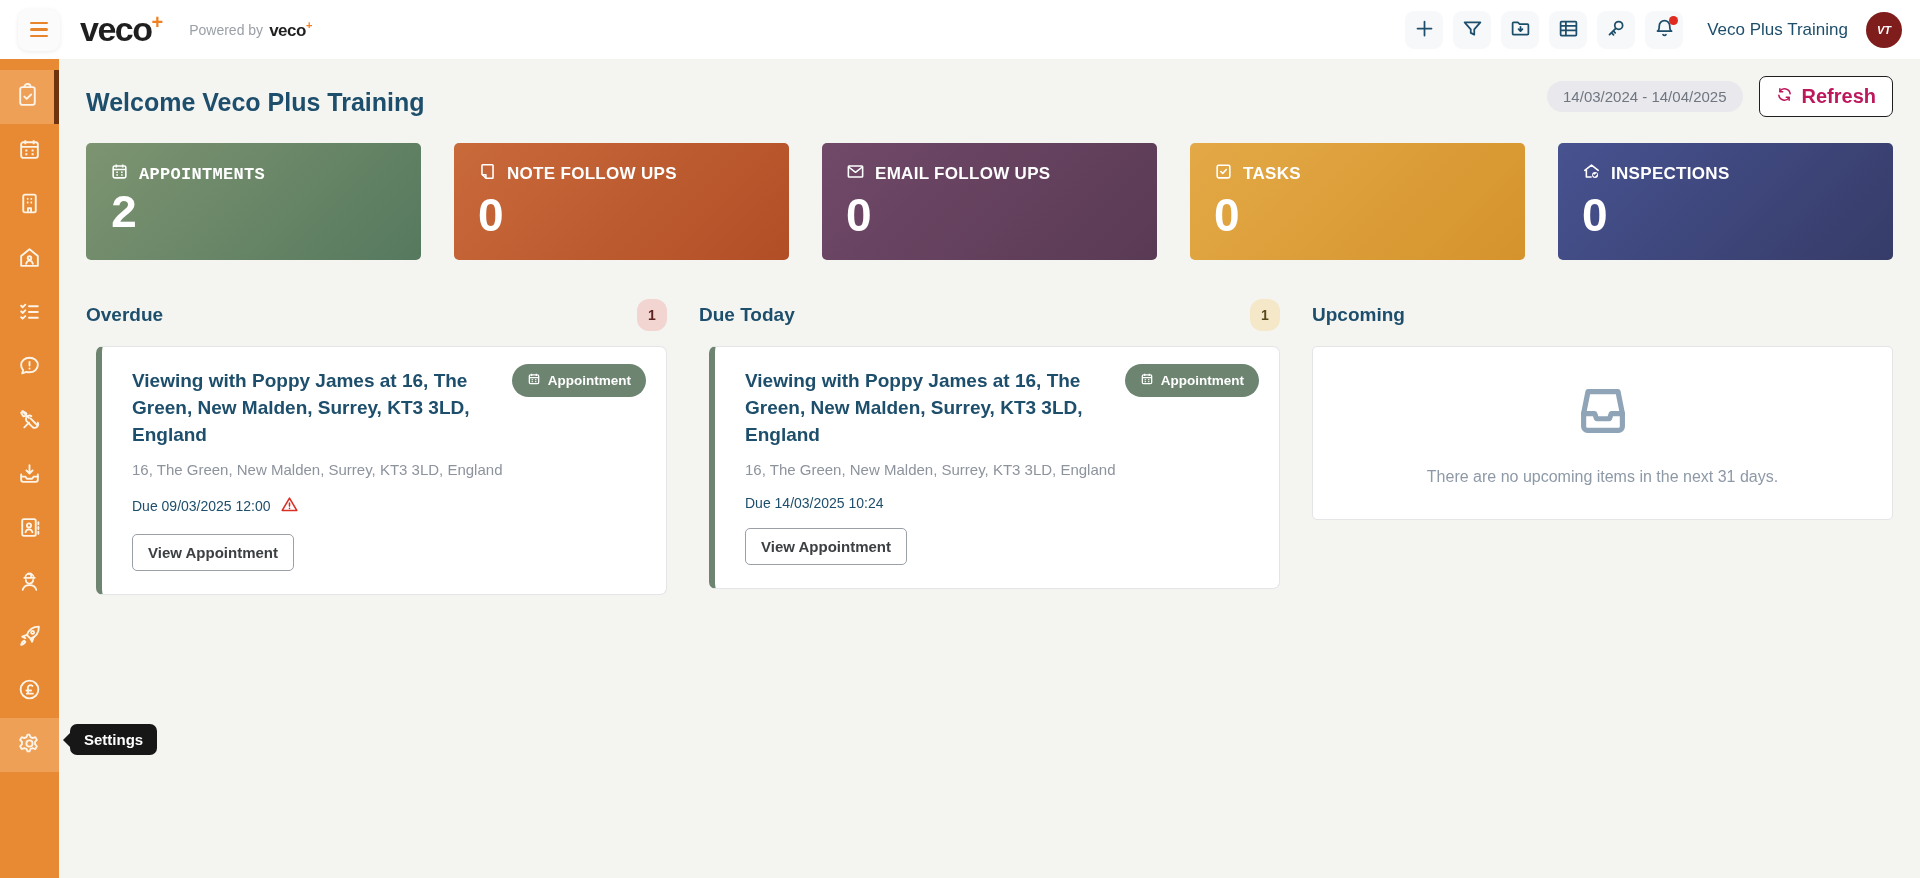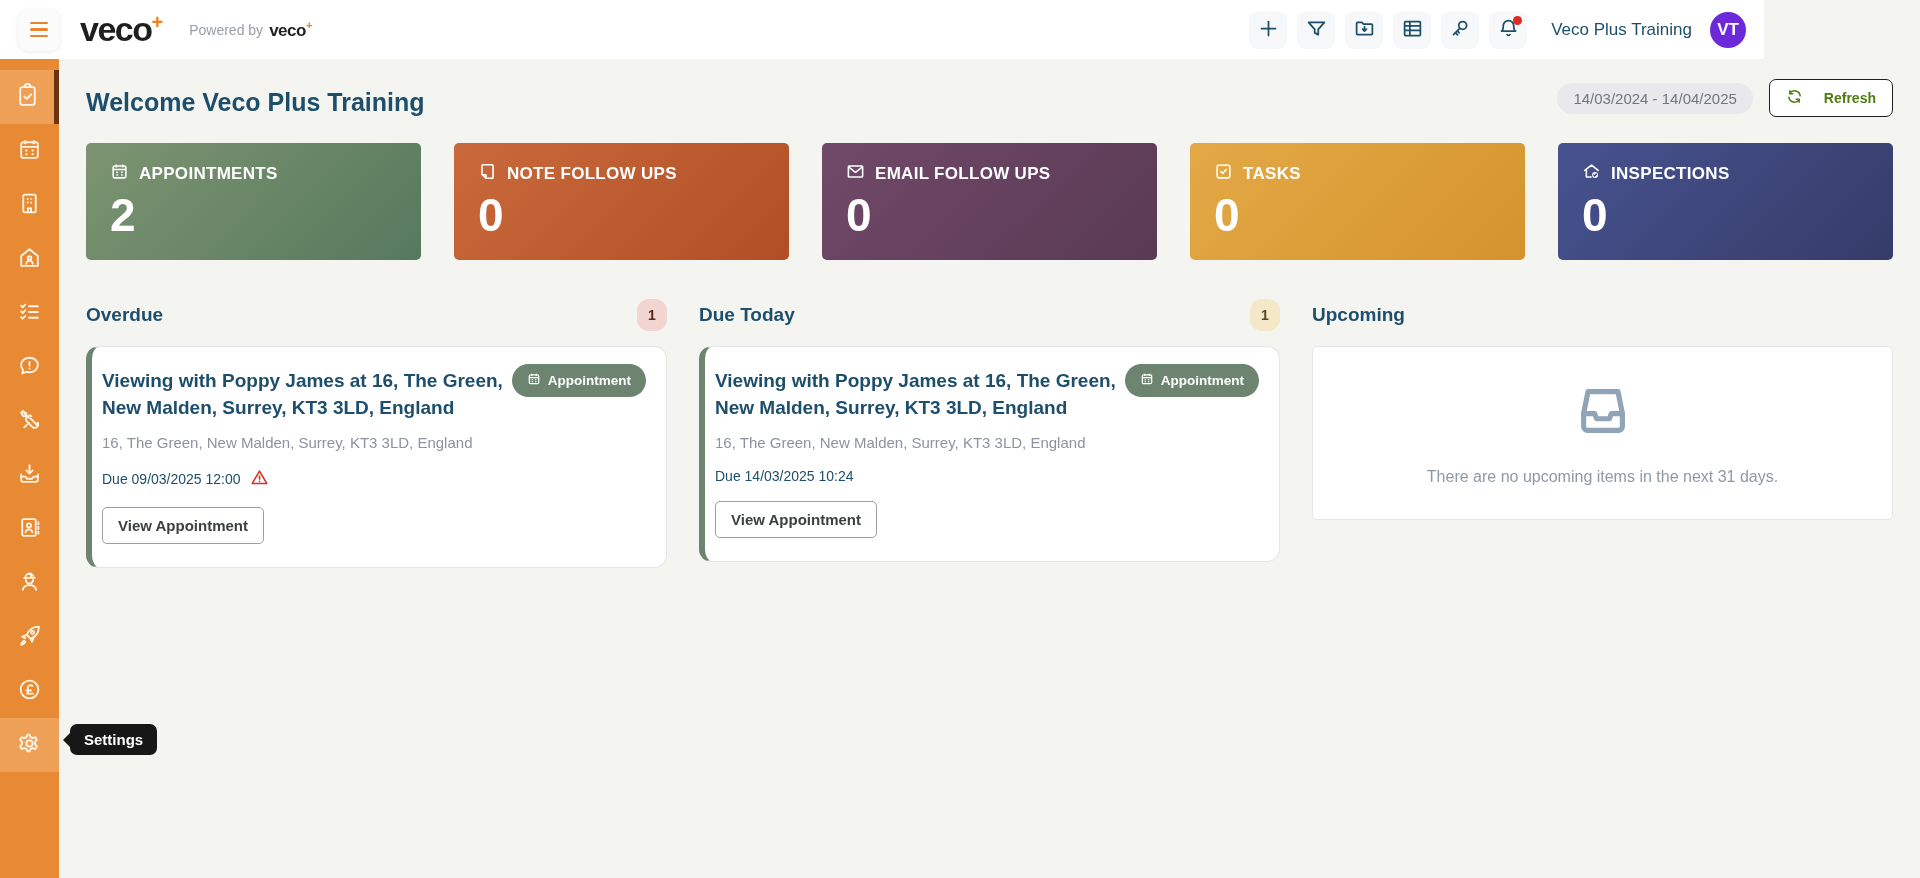--- a/index.html
+++ b/index.html
@@ -1,41 +1,41 @@
 <!DOCTYPE html>
 <html><head>
 <meta charset="utf-8">
 <style>
   * { margin:0; padding:0; box-sizing:border-box; }
   html,body { width:1920px; height:878px; overflow:hidden; background:#f4f4f1;
     font-family:"Liberation Sans", sans-serif; }
 
   
-  .header { position:fixed; top:0; left:0; width:1764px; height:59px; background:#ffffff;
+  .header { position:fixed; top:0; left:0; width:1920px; height:59px; background:#ffffff;
     display:flex; align-items:center; padding:0 18px; z-index:20; }
   .hamburger-btn { width:42px; height:42px; border-radius:10px; background:#fbfbfb;
     box-shadow:0 1px 4px rgba(0,0,0,.08); display:flex; flex-direction:column; gap:4px;
     align-items:center; justify-content:center; border:none; cursor:pointer; margin-right:20px; }
   .hamburger-btn span { display:block; width:18px; height:2.5px; background:#e8842c; border-radius:2px; }
   .brand { font-size:34px; font-weight:800; letter-spacing:-1.5px; color:#1f1f1f; position:relative; }
   .brand .plus { color:#f08021; font-size:20px; font-weight:900; vertical-align:super; letter-spacing:0; }
   .powered { margin-left:26px; display:flex; align-items:baseline; gap:6px; }
   .powered .pw-text { color:#9aa0a6; font-size:14px; }
   .powered .pw-brand { font-size:17px; font-weight:800; letter-spacing:-0.5px; color:#1f1f1f; }
   .powered .plus { color:#f08021; font-size:11px; font-weight:900; vertical-align:super; }
   .header-right { margin-left:auto; display:flex; align-items:center; gap:10px; }
   .icon-btn { width:38px; height:38px; border-radius:9px; background:#f7f8f9; border:none;
     display:flex; align-items:center; justify-content:center; cursor:pointer; position:relative;
     color:#1d4e6b; }
   .icon-btn svg { width:21px; height:21px; }
   .notif-dot { position:absolute; top:5px; right:5px; width:9px; height:9px; border-radius:50%;
     background:#e02b20; }
   .user-name { color:#1d4e6b; font-size:17px; margin:0 8px 0 14px; }
-  .avatar { width:36px; height:36px; border-radius:50%; background:#6d28d9; color:#fff;
-    font-size:17px; font-weight:700; display:flex; align-items:center; justify-content:center; cursor:pointer; }
+  .avatar { width:36px; height:36px; border-radius:50%; background:#7f1d1d; color:#fff;
+    font-size:11px; font-weight:700; display:flex; align-items:center; justify-content:center; cursor:pointer;font-style:italic; }
 
   
   .sidebar { position:fixed; top:59px; left:0; width:59px; height:819px; background:#e78a33;
     padding-top:11px; z-index:10; }
   .side-item { width:59px; height:54px; display:flex; align-items:center; justify-content:center;
     color:#fdf3e7; cursor:pointer; position:relative; }
   .side-item svg { width:25px; height:25px; }
   .side-item.active { background:#efa057; border-right:5px solid #6e3410; }
   .side-item.hover { background:#efa057; }
 
@@ -44,49 +44,49 @@
   .tooltip:before { content:""; position:absolute; left:-7px; top:50%; transform:translateY(-50%);
     border:7px solid transparent; border-right-color:#171717; border-left:none; }
 
   
   .main { position:absolute; top:59px; left:59px; width:1861px; padding:14px 27px 0 27px; }
   .title-row { display:flex; align-items:flex-end; height:44px; }
   .page-title { color:#1d4e6b; font-size:25px; font-weight:700; }
   .title-right { margin-left:auto; display:flex; align-items:center; gap:16px; }
   .date-pill { background:#e9e9ed; color:#6f7680; font-size:15px; padding:7px 16px; border-radius:16px; }
   .refresh-btn { background:#fff; border:1.5px solid #1f1f1f; border-radius:7px; padding:8px 16px;
-    display:flex; align-items:center; gap:21px; font-size:14px; font-weight:700; color:#4d7c0f;
+    display:flex; align-items:center; gap:9px; font-size:20px; font-weight:700; color:#be185d;
     cursor:pointer; font-family:inherit; }
   .refresh-btn svg { width:17px; height:17px; }
 
   
   .stats { display:grid; grid-template-columns:repeat(5,1fr); gap:33px; margin-top:26px; }
   .stat-card { height:117px; border-radius:5px; color:#fff; padding:19px 24px; cursor:pointer; }
   .stat-head { display:flex; align-items:center; gap:10px; font-size:17px; font-weight:600;
     letter-spacing:.3px; }
   .stat-head svg { width:19px; height:19px; }
   .stat-value { font-size:46px; font-weight:700; margin-top:6px; line-height:1; }
-  .stat-green  { background:linear-gradient(135deg,#7d9471 0%,#56795e 100%); }
+  .stat-green  { background:linear-gradient(135deg,#7d9471 0%,#56795e 100%);font-family:Liberation Mono, monospace; }
   .stat-orange { background:linear-gradient(135deg,#c96a3b 0%,#b24e26 100%); }
   .stat-purple { background:linear-gradient(135deg,#714969 0%,#593a54 100%); }
   .stat-gold   { background:linear-gradient(135deg,#e3a946 0%,#d5932c 100%); }
   .stat-indigo { background:linear-gradient(135deg,#475290 0%,#363c68 100%); }
 
   
   .columns { display:grid; grid-template-columns:repeat(3,1fr); gap:32px; margin-top:38px; }
   .col-head { display:flex; align-items:center; height:34px; }
   .col-title { color:#1d4e6b; font-size:19px; font-weight:700; }
   .count-badge { margin-left:auto; min-width:30px; height:32px; border-radius:12px;
     display:flex; align-items:center; justify-content:center; font-size:14px; font-weight:700;
     padding:0 9px; }
   .badge-red { background:#f2d4d0; color:#5c2320; }
   .badge-yellow { background:#f5e8c8; color:#57491b; }
 
   .item-card { margin-top:14px; background:#fff; border:1px solid #e4e5e7; border-left:6px solid #6d8471;
-    border-radius:13px; padding:21px 23px 23px 10px; position:relative; min-height:190px; }
+    border-radius:7px; padding:21px 23px 23px 30px; position:relative; min-height:190px;margin-left:10px; }
   .item-title { color:#1d4e6b; font-size:19px; font-weight:700; line-height:1.42; padding-right:128px; }
   .type-badge { position:absolute; top:17px; right:20px; background:#6d8471; color:#fff;
     border-radius:17px; padding:8px 15px; font-size:13.5px; font-weight:700;
     display:flex; align-items:center; gap:7px; }
   .type-badge svg { width:14px; height:14px; }
   .item-address { color:#8d939c; font-size:15px; margin-top:12px; }
   .item-due { color:#1d4e6b; font-size:14px; margin-top:17px; display:flex; align-items:center; gap:9px; }
   .warn-icon svg { width:19px; height:19px; color:#d93025; }
   .view-btn { margin-top:17px; background:#fff; border:1px solid #9aa0a6; border-radius:5px;
     padding:9px 15px; font-size:15px; font-weight:700; color:#3c4043; cursor:pointer;

